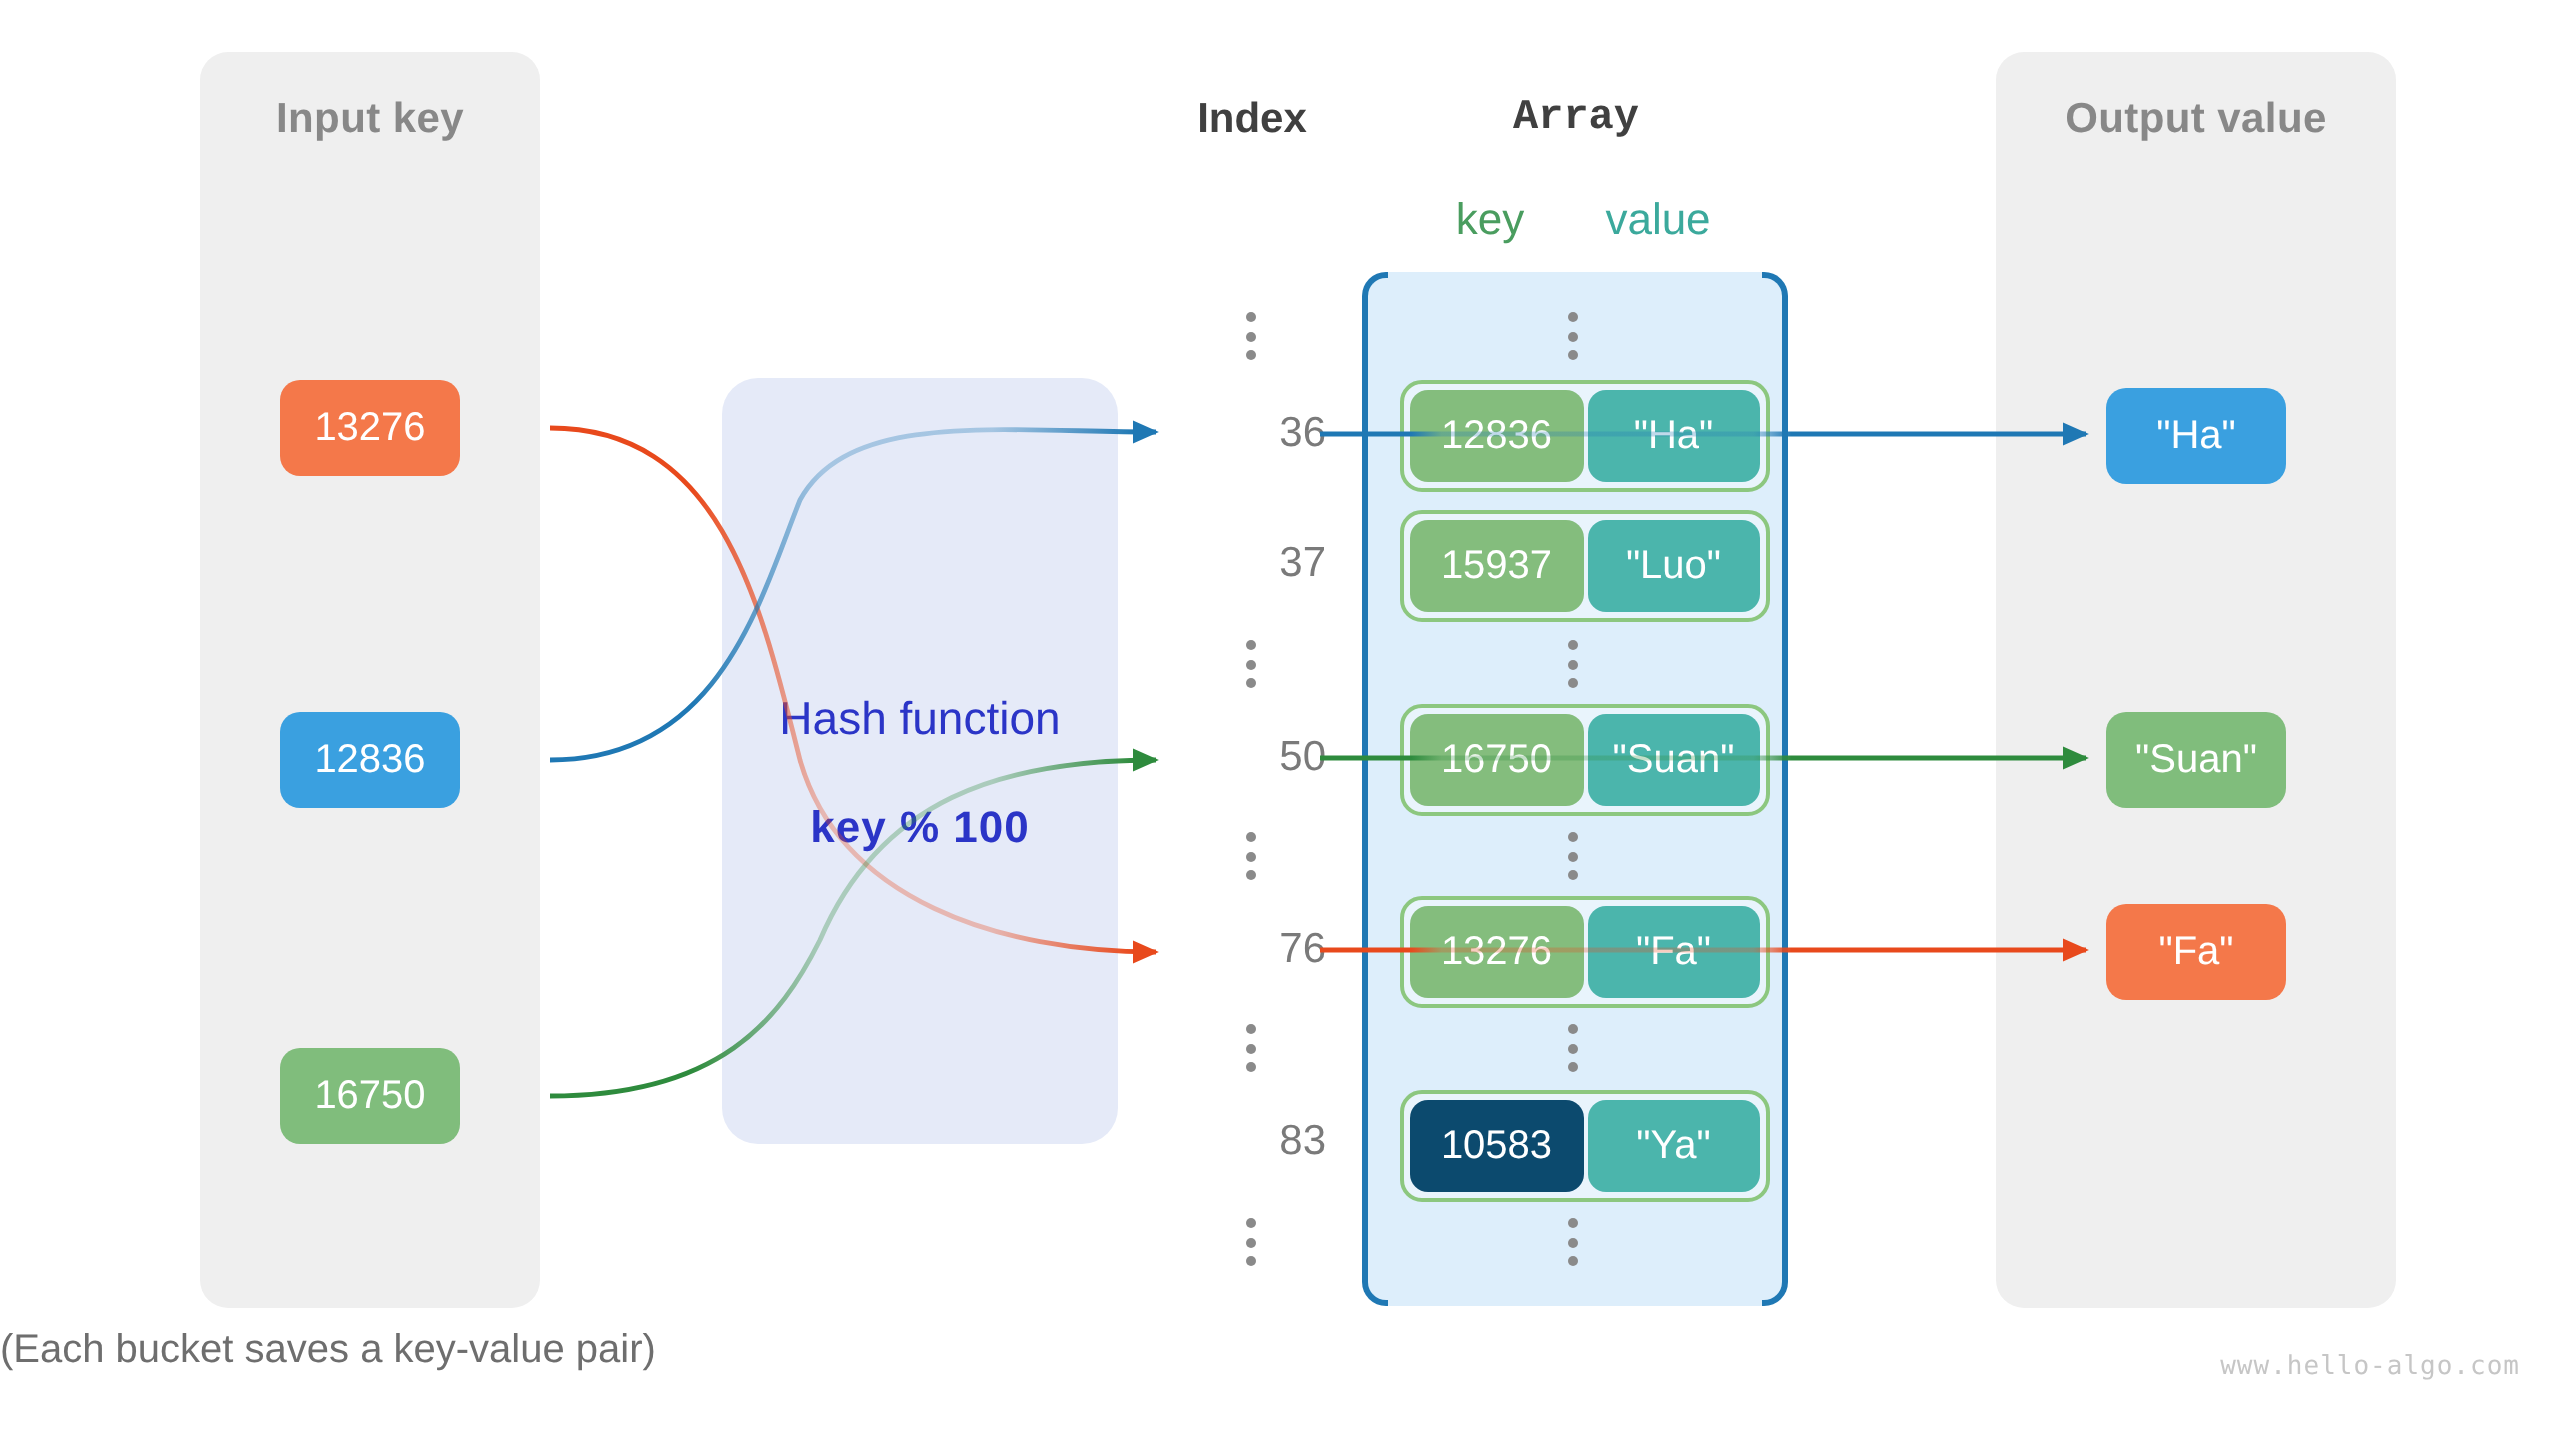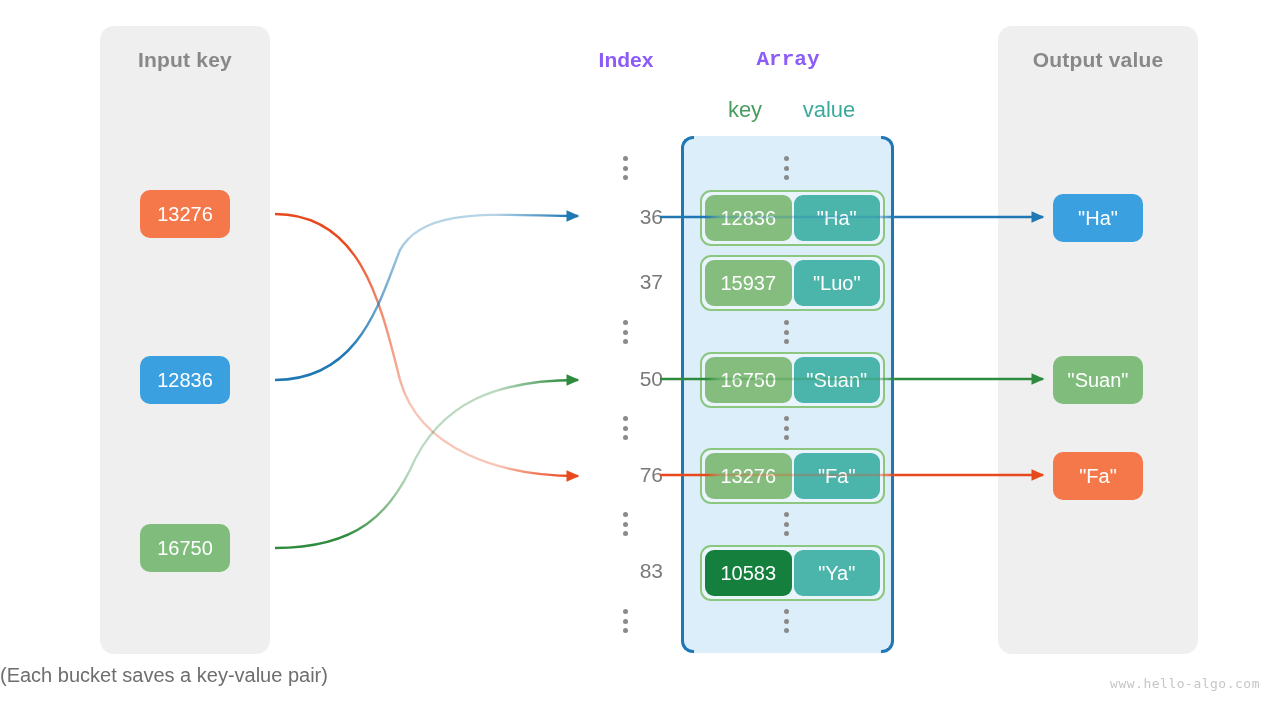--- a/index.html
+++ b/index.html
@@ -56,21 +56,21 @@
     color: #2b35c7;
   }
   .hash-label.main { top: 157px; font-size: 23px; }
   .hash-label.formula { top: 212px; font-size: 22px; font-weight: bold; letter-spacing: 0.5px; }
 
   
   .col-header {
     position: absolute;
     font-size: 21px;
     font-weight: bold;
-    color: #8b5cf6;
+    color: #404040;
     text-align: center;
   }
   .sub-header {
     position: absolute;
     font-size: 22px;
     text-align: center;
   }
 
   
   .array-box {
@@ -203,20 +203,24 @@
 <div id="stage">
 
   <div class="panel" id="panel-input" style="left: 100px; width: 170px;">
     <div class="panel-title">Input key</div>
   </div>
 
   <div class="panel" id="panel-output" style="left: 998px; width: 200px;">
     <div class="panel-title">Output value</div>
   </div>
 
+  <div class="hashbox">
+    <div class="hash-label main">Hash function</div>
+    <div class="hash-label formula">key % 100</div>
+  </div>
 
   <div class="col-header" style="left:566px; top:48px; width:120px;">Index</div>
   <div class="col-header" style="left:728px; top:48px; width:120px;font-family:Liberation Mono, monospace;">Array</div>
   <div class="sub-header" id="hdr-key" style="left: 705px; top: 97px; width: 80px; color: rgb(74, 157, 95);">key</div>
   <div class="sub-header" id="hdr-value" style="left: 789px; top: 97px; width: 80px; color: rgb(59, 169, 156);">value</div>
 
   <div class="array-box"></div>
   <div class="array-bracket left"></div>
   <div class="array-bracket right"></div>
 
@@ -283,21 +287,21 @@
       <div class="bucket" style="top: 448px; border-color: rgb(140, 199, 127);">
         <div class="cell key" style="background: rgb(132, 189, 125);">13276</div>
         <div class="cell value" style="background: rgb(75, 181, 172);">"Fa"</div>
       </div>
       <div class="vdots" style="left: 784px; top: 512px;">
         <i></i>
         <i></i>
         <i></i>
       </div>
       <div class="bucket" style="top: 545px; border-color: rgb(140, 199, 127);">
-        <div class="cell key" style="background: #15803d;">10583</div>
+        <div class="cell key" style="background: #0c4a6e;">10583</div>
         <div class="cell value" style="background: rgb(75, 181, 172);">"Ya"</div>
       </div>
       <div class="vdots" style="left: 784px; top: 609px;">
         <i></i>
         <i></i>
         <i></i>
       </div>
     </div>
   <div id="input-layer">
       <div class="chip" style="left: 140px; top: 190px; background: rgb(244, 120, 74);">13276</div>

